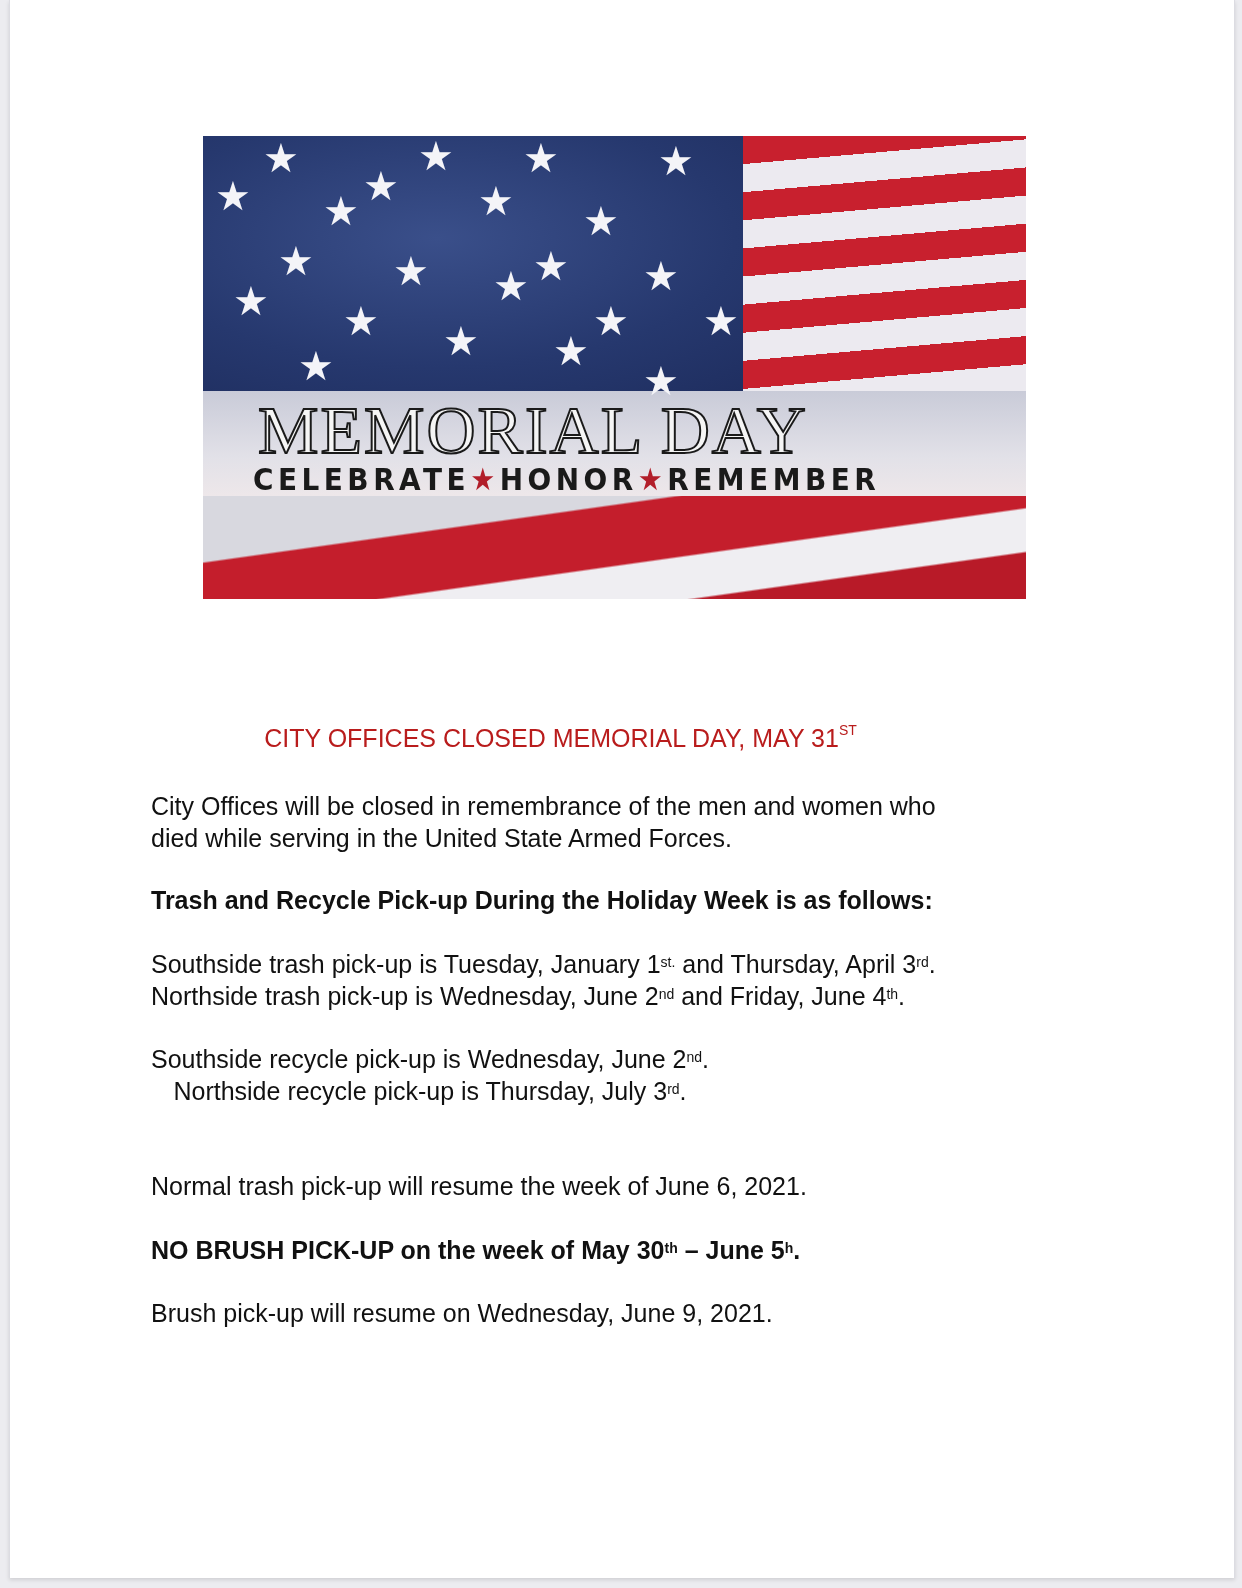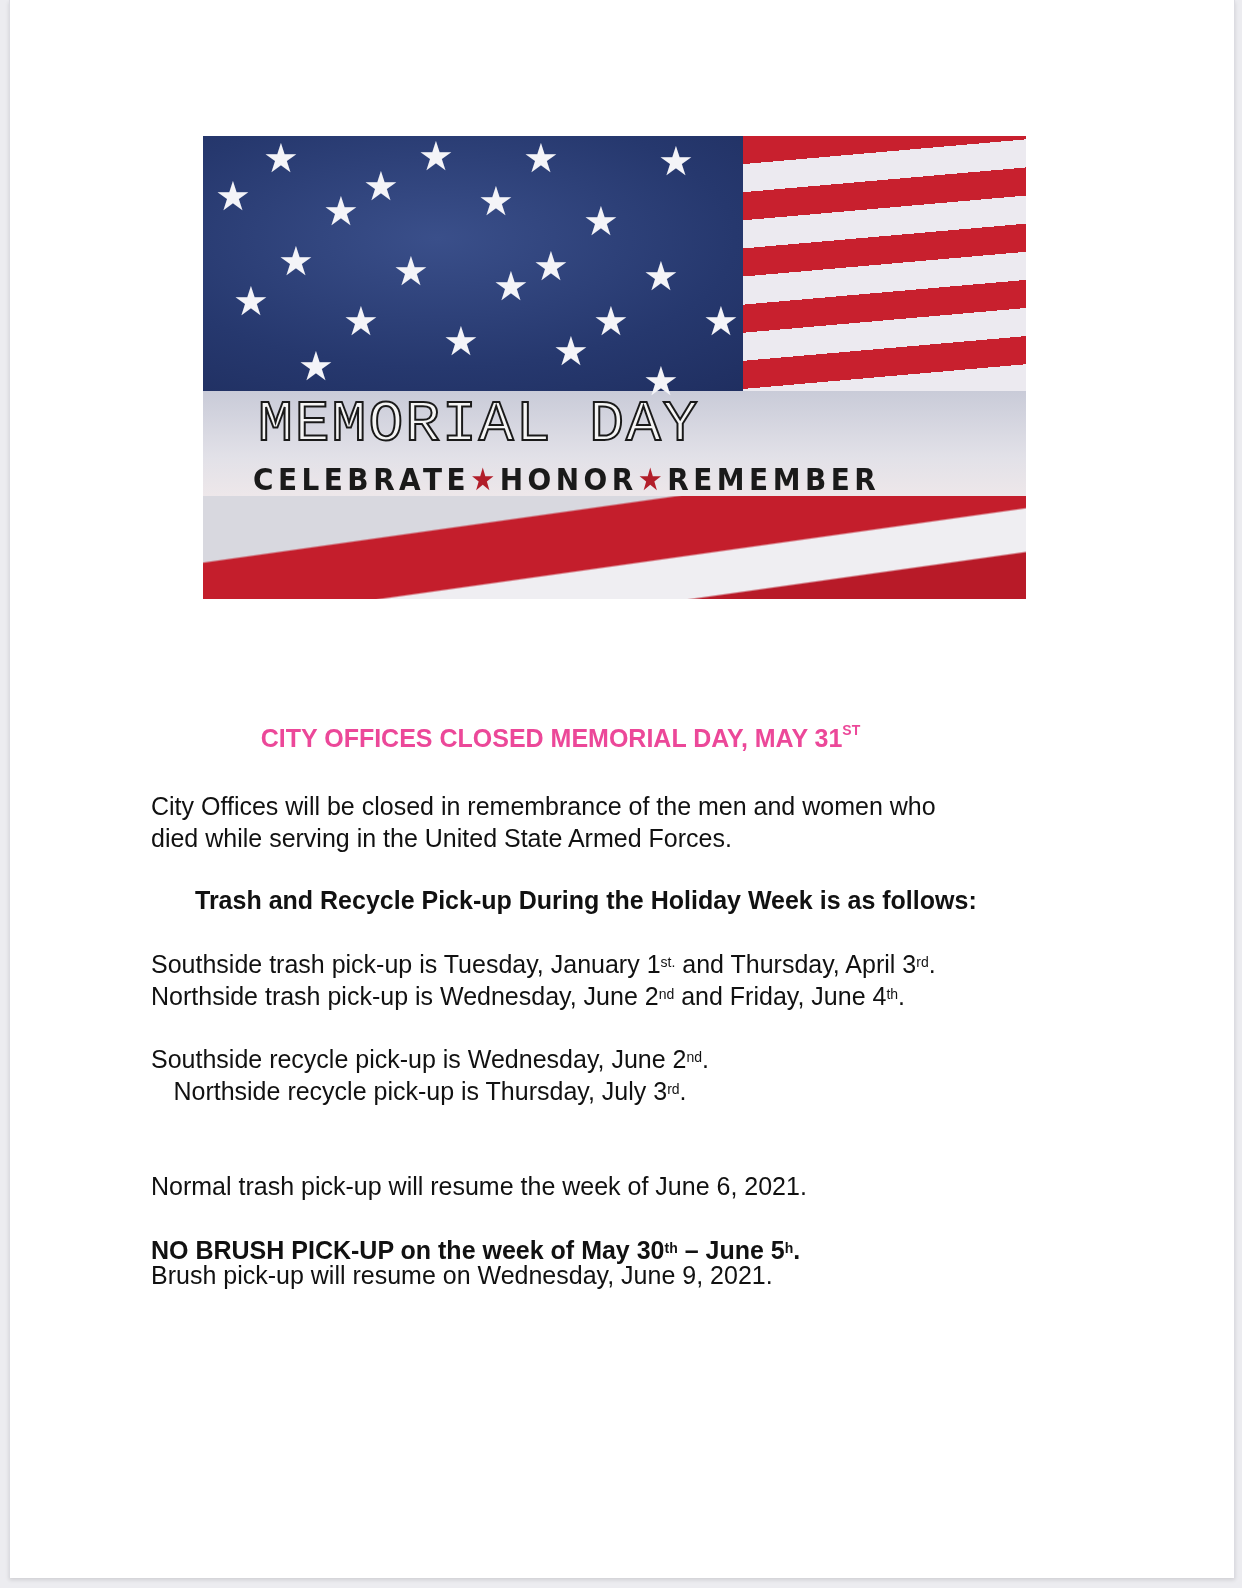--- a/index.html
+++ b/index.html
@@ -8,25 +8,25 @@
   .banner{position:absolute;left:193px;top:136px;width:823px;height:463px;overflow:hidden;
     background:linear-gradient(180deg,#c0c4d2 0%,#e8e8ee 100%);}
   .canton{position:absolute;left:0;top:0;width:585px;height:255px;
     background:radial-gradient(ellipse at 40% 40%,#3a4f8a 0%,#26386e 60%,#1e2d5e 100%);}
   .stripes{position:absolute;left:540px;top:0;width:283px;height:255px;
     background:repeating-linear-gradient(175deg,#c8202e 0px,#c8202e 28px,#eceaf0 28px,#eceaf0 56px);}
   .lowband{position:absolute;left:0;top:255px;width:823px;height:110px;background:linear-gradient(180deg,#c9cbd8,#e2e1e8 60%,#efe8ea);}
   .bottomstripes{position:absolute;left:0;top:360px;width:823px;height:103px;
     background:linear-gradient(172deg,#d8d8df 0%,#d8d8df 30%,#c41e2c 31%,#c41e2c 58%,#efeef2 59%,#efeef2 78%,#b81a28 79%);}
   .star{position:absolute;color:#f4f4f8;font-size:40px;line-height:1;}
-  .title-big{position:absolute;left:55px;top:260px;font-family:Liberation Mono, monospace;font-size:58px;letter-spacing:2px;color:#f5f5f5;
+  .title-big{position:absolute;left:55px;top:260px;font-family:Liberation Serif, serif;font-size:68px;letter-spacing:2px;color:#f5f5f5;
     -webkit-text-stroke:2px #1a1a1a;line-height:1;white-space:nowrap;}
   .title-sub{position:absolute;left:50px;top:325px;font-family:"DejaVu Sans",sans-serif;font-weight:bold;font-size:31px;letter-spacing:5px;color:#1a1a1a;transform:scaleX(0.9);transform-origin:left;white-space:nowrap;}
   .title-sub .sep{color:#b21e2a;}
-  .heading{position:absolute;left:0;width:1101px;top:724px;text-align:center;font-weight:bold;font-size:25px;color:#ec4899;}
+  .heading{position:absolute;left:0;width:1101px;top:724px;text-align:center;font-weight:normal;font-size:25px;color:#b91c1c;}
   .p{position:absolute;left:141px;font-size:25px;color:#111;line-height:32px;white-space:nowrap;}
   .b{font-weight:bold;}
   sup{font-size:14px;vertical-align:top;position:relative;top:-2px;}
 </style>
 </head>
 <body>
 
 <div class="page">
   <div class="banner">
     <div class="canton"></div>
@@ -61,30 +61,30 @@
     </div>
   </div>
 
   <div class="heading"><span>CITY OFFICES CLOSED MEMORIAL DAY, MAY 31</span><sup>ST</sup></div>
 
   <div class="p" style="top:790px;">
     <div>City Offices will be closed in remembrance of the men and women who</div>
     <div>died while serving in the United State Armed Forces.</div>
   </div>
 
-  <div class="p b" style="top:884px;margin-left:44px;">Trash and Recycle Pick-up During the Holiday Week is as follows:</div>
+  <div class="p b" style="top:884px;">Trash and Recycle Pick-up During the Holiday Week is as follows:</div>
 
   <div class="p" style="top:948px;">
     <div><span>Southside trash pick-up is Tuesday, January 1</span><sup>st.</sup><span> and Thursday, April 3</span><sup>rd</sup><span>.</span></div>
     <div><span>Northside trash pick-up is Wednesday, June 2</span><sup>nd</sup><span> and Friday, June 4</span><sup>th</sup><span>.</span></div>
   </div>
 
   <div class="p" style="top:1043px;text-align:center;">
     <div><span>Southside recycle pick-up is Wednesday, June 2</span><sup>nd</sup><span>.</span></div>
     <div><span>Northside recycle pick-up is Thursday, July 3</span><sup>rd</sup><span>.</span></div>
   </div>
 
   <div class="p" style="top:1170px;">Normal trash pick-up will resume the week of June 6, 2021.</div>
 
   <div class="p b" style="top:1234px;"><span>NO BRUSH PICK-UP on the week of May 30</span><sup>th</sup><span> – June 5</span><sup>h</sup><span>.</span></div>
 
-  <div class="p" style="top:1259px;">Brush pick-up will resume on Wednesday, June 9, 2021.</div>
+  <div class="p" style="top:1297px;">Brush pick-up will resume on Wednesday, June 9, 2021.</div>
 </div>
 
 </body></html>

